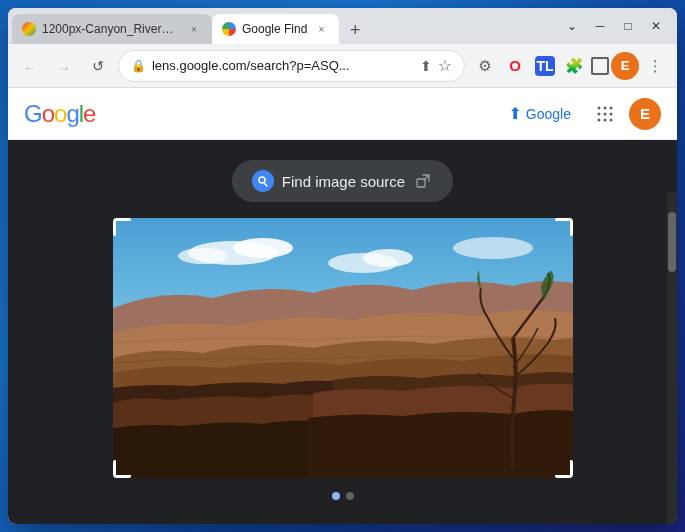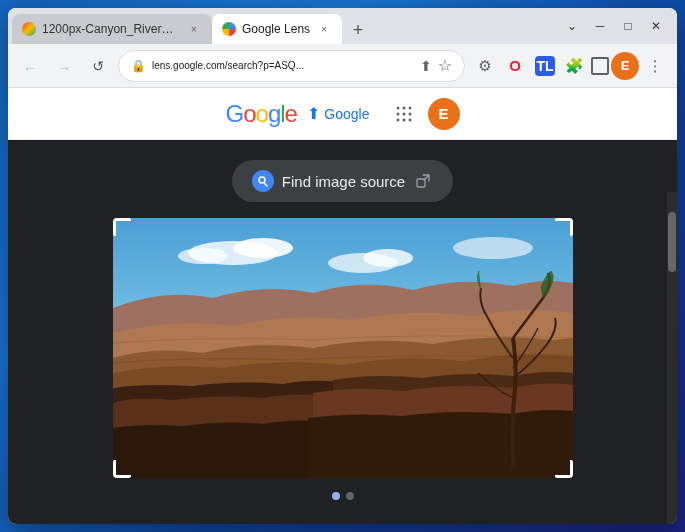--- a/index.html
+++ b/index.html
@@ -166,21 +166,21 @@
       color: #202124;
     }
 
     .address-bar .lock-icon {
       color: #5f6368;
       font-size: 12px;
     }
 
     .address-text {
       flex: 1;
-      font-size: 10px;
+      font-size: 13px;
       color: #202124;
       white-space: nowrap;
       overflow: hidden;
       text-overflow: ellipsis;
     }
 
     .toolbar-icons {
       display: flex;
       align-items: center;
       gap: 2px;
@@ -222,21 +222,21 @@
       justify-content: center;
       font-size: 13px;
       font-weight: bold;
       cursor: pointer;
     }
 
     
     .google-header {
       display: flex;
       align-items: center;
-      justify-content: center;
+      justify-content: space-between;
       padding: 10px 16px;
       background: white;
       border-bottom: 1px solid #e8eaed;
       flex-shrink: 0;
       height: 52px;
     }
 
     .google-logo {
       font-size: 24px;
       font-weight: 400;
@@ -420,21 +420,21 @@
 
       <div class="tab inactive">
         <div class="tab-favicon" style="background: linear-gradient(135deg,#ea4335 0%,#fbbc04 50%,#34a853 100%);"></div>
         <span class="tab-title">1200px-Canyon_River_T...</span>
         <div class="tab-close">×</div>
       </div>
 
       <div class="tab active">
 
         <div class="tab-favicon" style="background: conic-gradient(#4285f4 0 90deg, #ea4335 90deg 180deg, #fbbc04 180deg 270deg, #34a853 270deg 360deg);"></div>
-        <span class="tab-title">Google Lens</span>
+        <span class="tab-title">Google Find</span>
         <div class="tab-close">×</div>
       </div>
       <div class="new-tab-btn">+</div>
     </div>
 
     <div class="window-controls">
       <div class="wc-btn">⌄</div>
       <div class="wc-btn">─</div>
       <div class="wc-btn">□</div>
       <div class="wc-btn close">✕</div>

